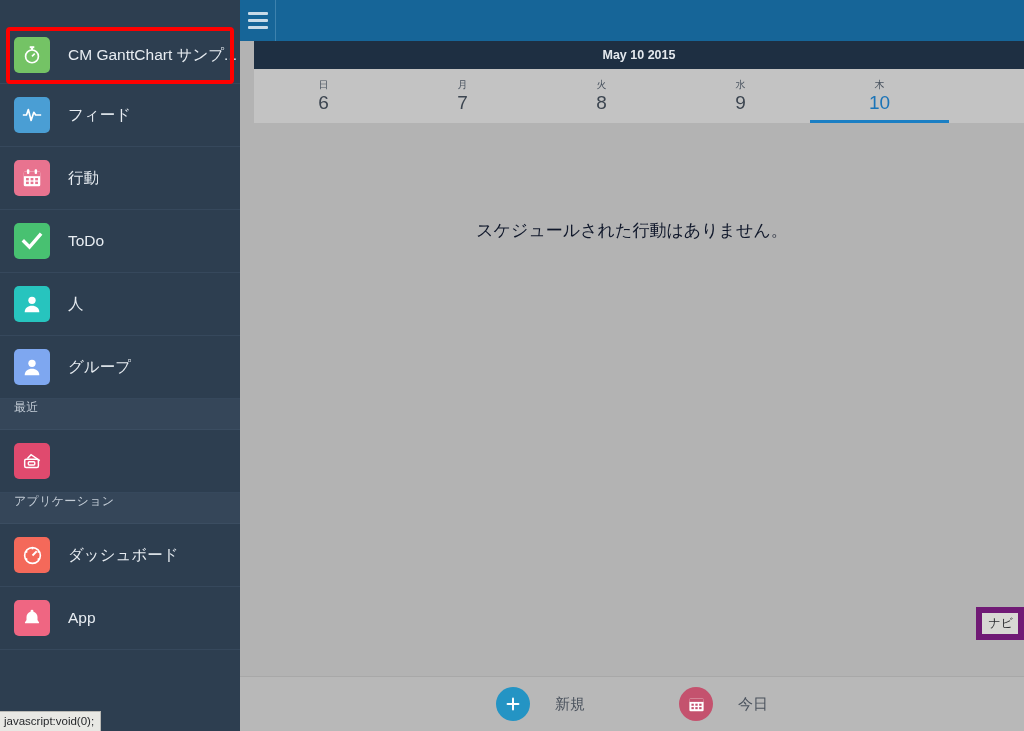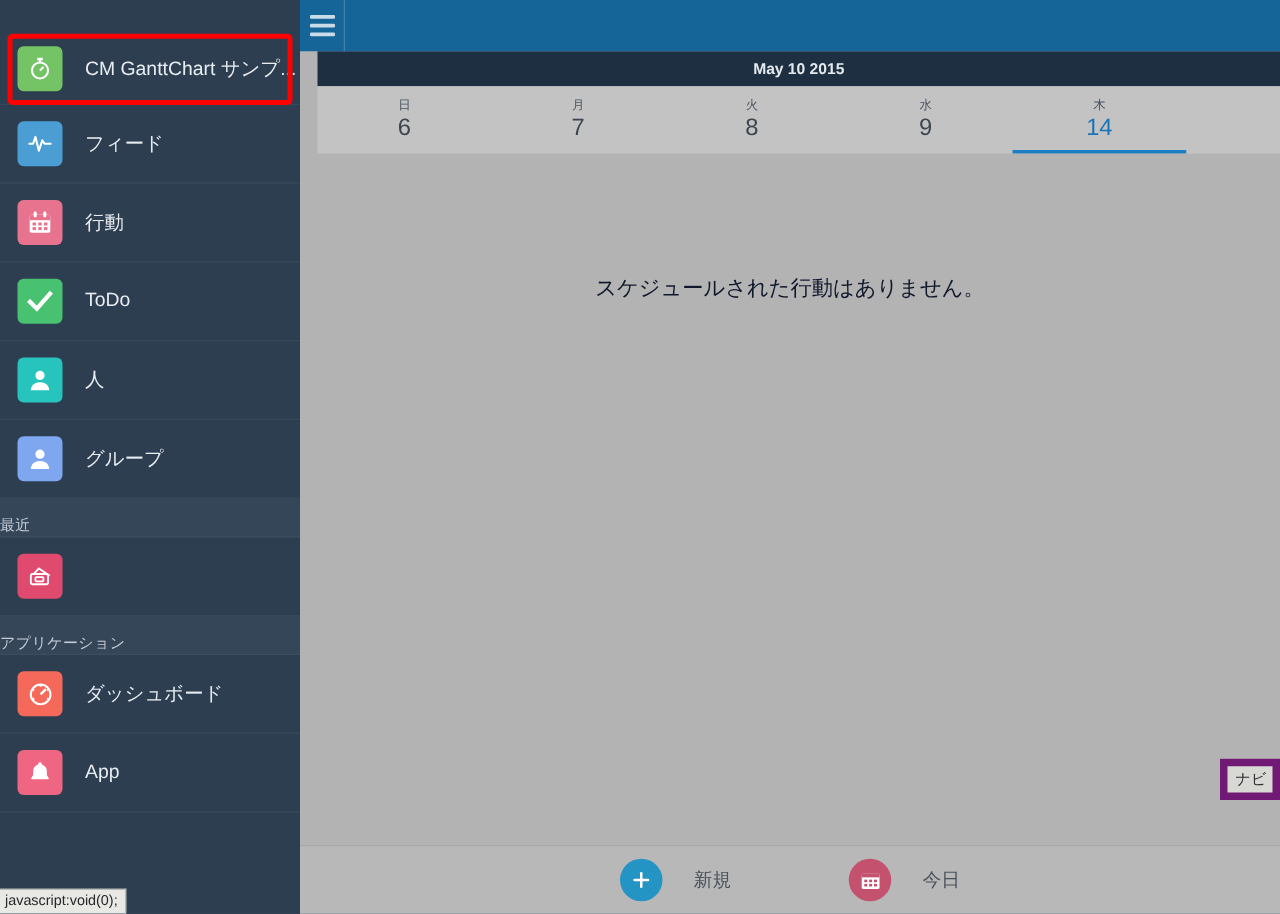--- a/index.html
+++ b/index.html
@@ -39,21 +39,22 @@
     margin-left: 18px;
     color: #e8edf2;
     font-size: 15.5px;
     white-space: nowrap;
     overflow: hidden;
     text-overflow: ellipsis;
   }
   .nav-label.plain { margin-left: 54px; font-size: 15px; }
   .section-head {
     height: 31px;
-    display: flex; align-items: flex-end;
+    display: flex; align-items: flex-start;
+    padding-left: 14px;
     background: #354659;
     color: #c3ccd6;
     font-size: 12px;
     letter-spacing: .3px;
     border-bottom: 1px solid #3b4d61;
   }
   .nav-item.no-icon { height: 63px; }
 
   
   #highlight-box {
@@ -349,21 +350,21 @@
       <div class="day-col">
         <span class="dow">火</span>
         <span class="dnum">8</span>
       </div>
       <div class="day-col">
         <span class="dow">水</span>
         <span class="dnum">9</span>
       </div>
       <div class="day-col active">
         <span class="dow">木</span>
-        <span class="dnum">14</span>
+        <span class="dnum">10</span>
       </div>
       <div class="day-col partial">
         <span class="dow"></span>
         <span class="dnum"></span>
       </div>
     </div>
 
     <div id="canvas">
       <div id="empty-msg">スケジュールされた行動はありません。</div>
       <div id="nav-pill">ナビ</div>

